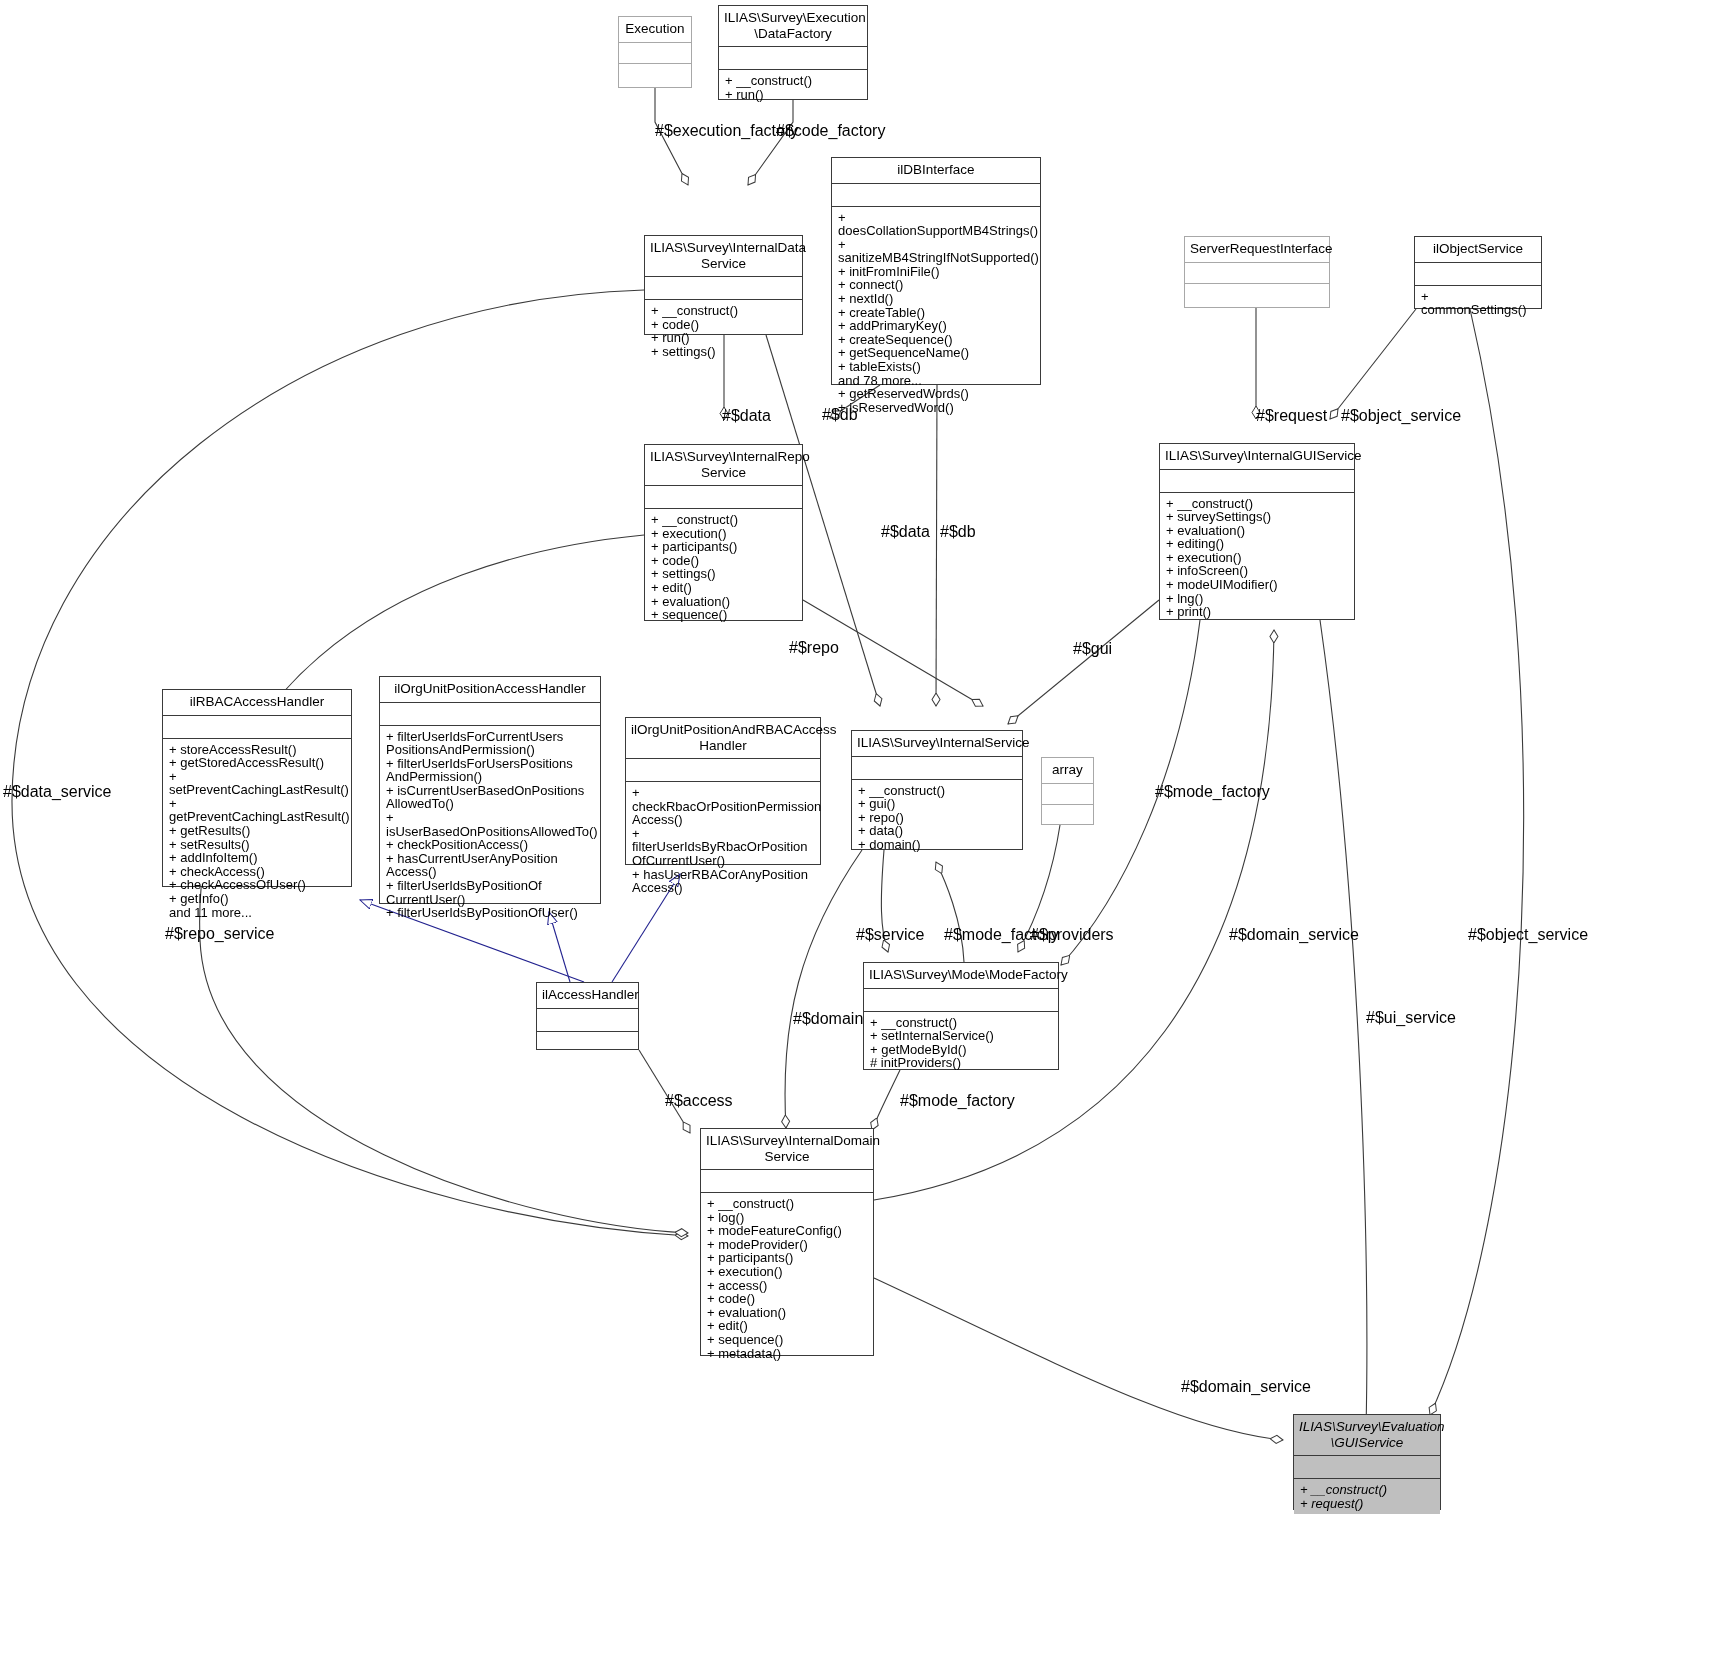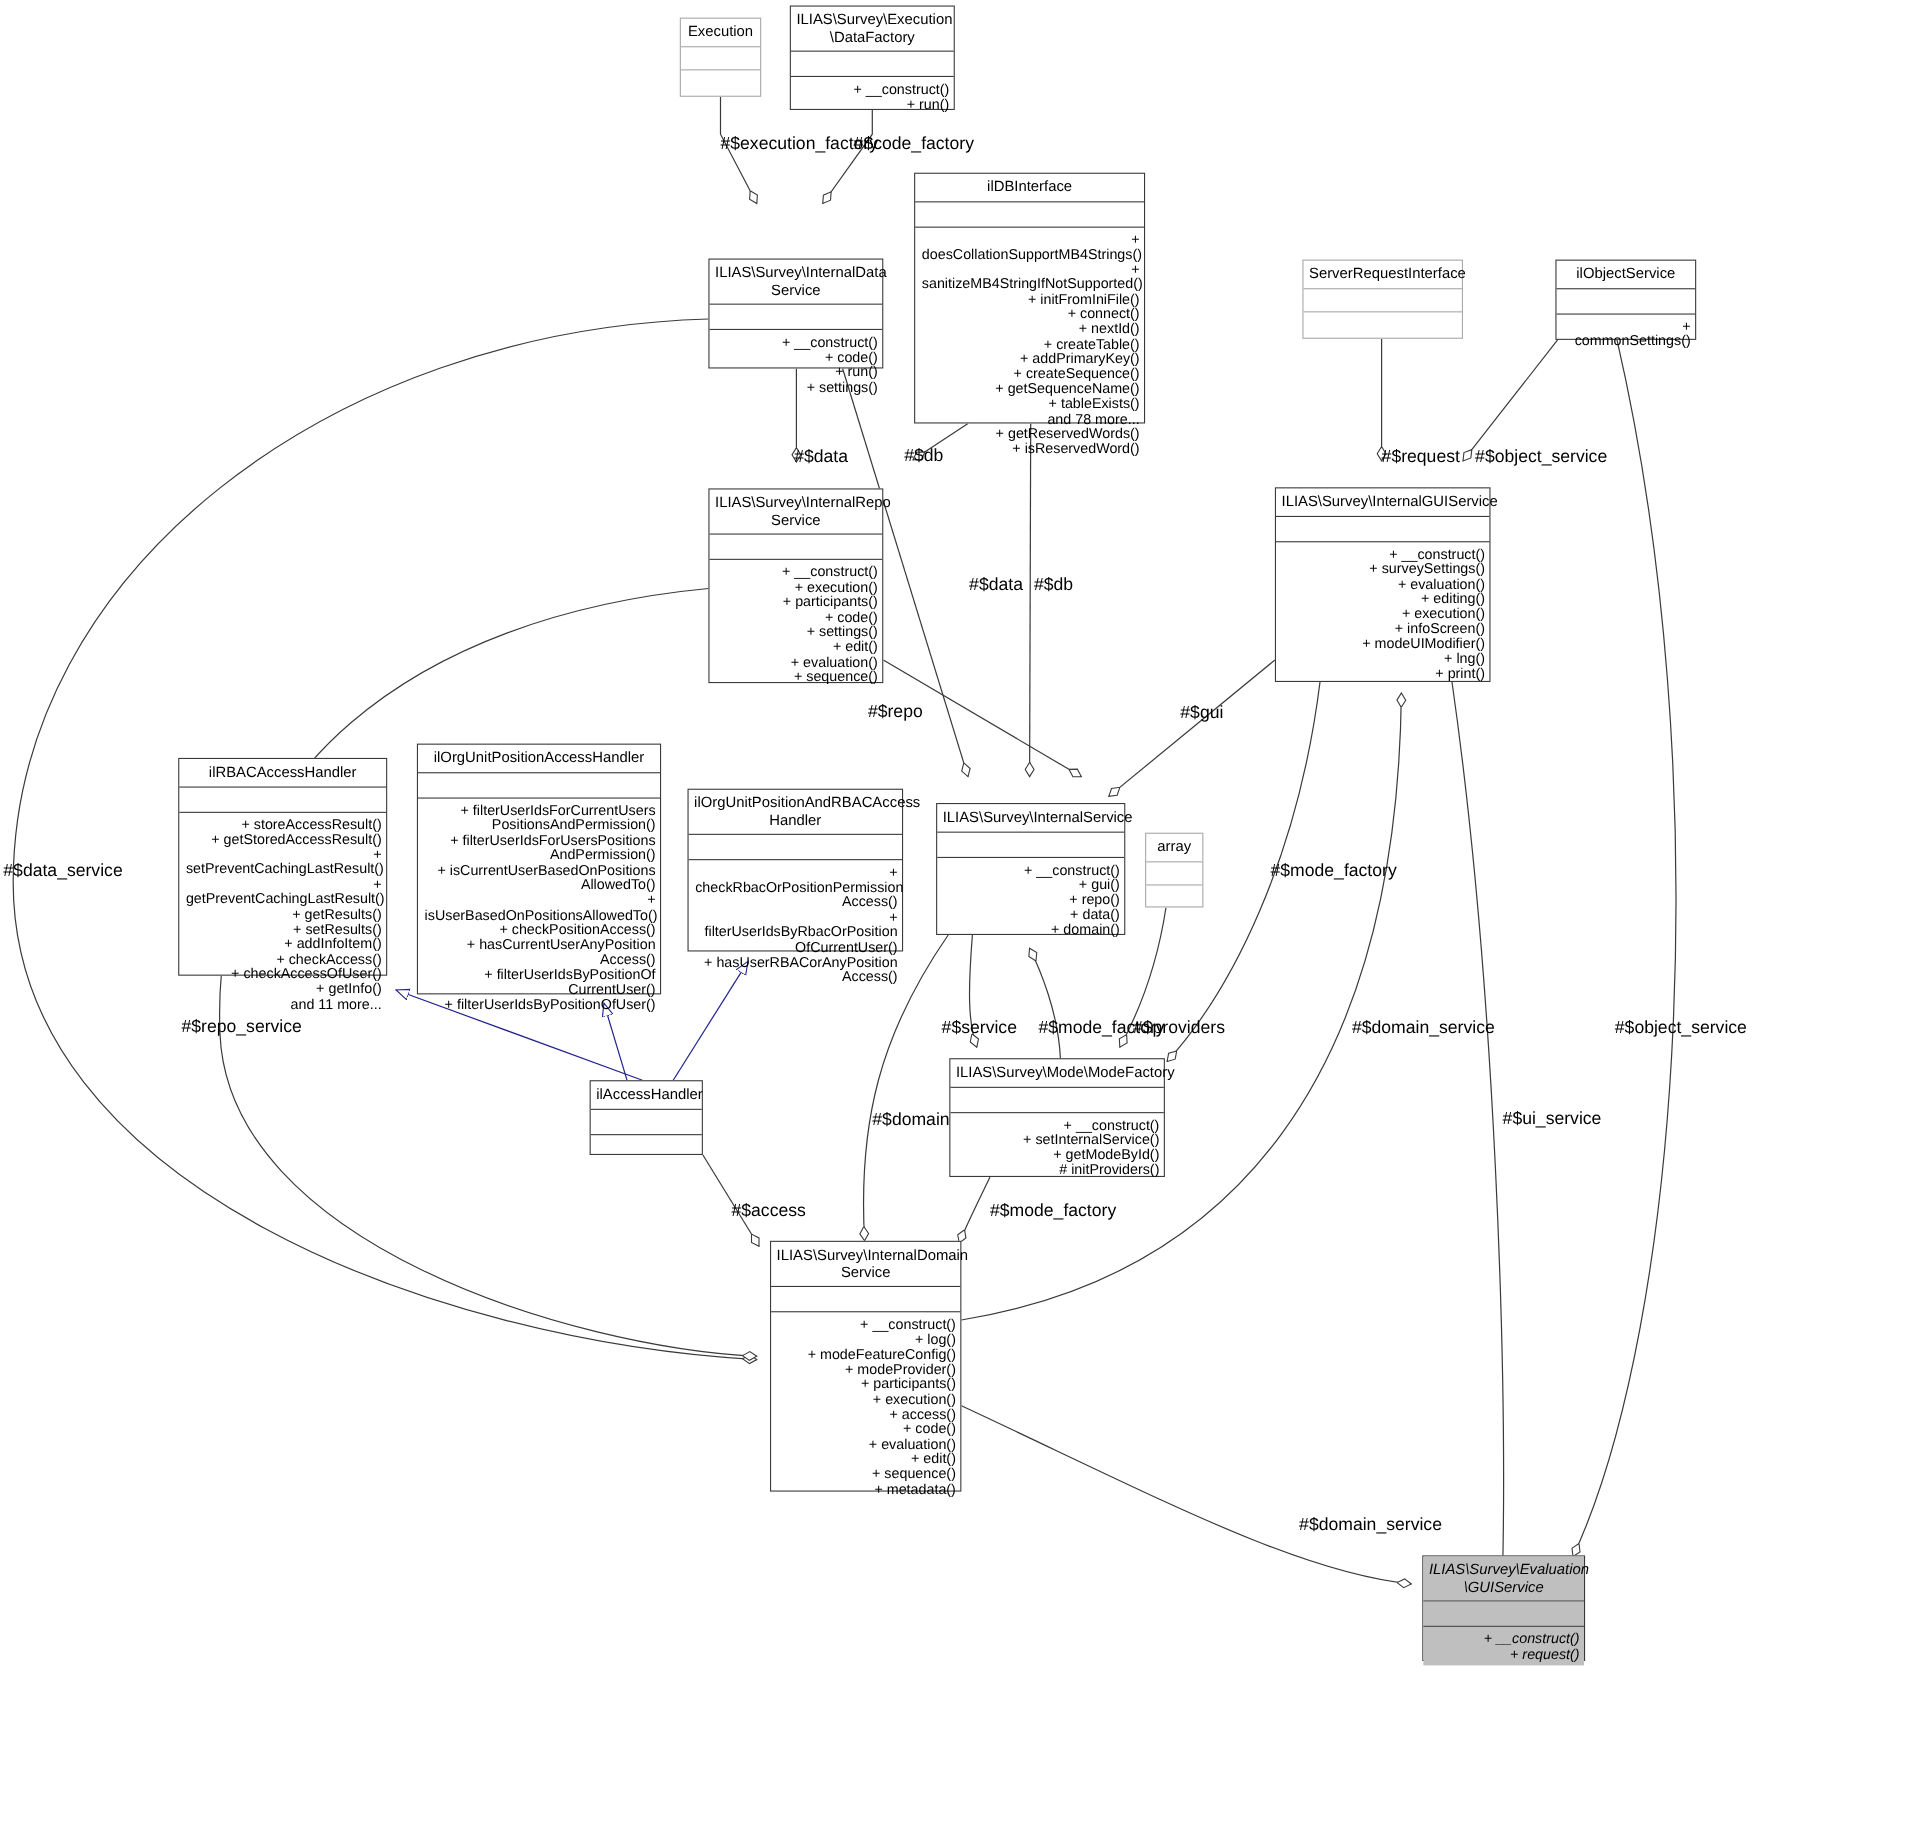--- a/index.html
+++ b/index.html
@@ -21,21 +21,20 @@
   }
   .node.thin .title{border-bottom:1px solid #a8a8a8;}
   .node .attrs{border-bottom:1px solid #3a3a3a;min-height:22px;}
   .node.thin .attrs{border-bottom:1px solid #a8a8a8;min-height:20px;}
   .node .ops{
     font-size:13px;
     line-height:13.6px;
     padding:4px 4px 4px 6px;
     color:#000;
     min-height:18px;
-    text-align:right;
   }
   .node .ops div{white-space:pre-wrap;}
   .elabel{
     position:absolute;
     font-size:16px;
     color:#000;
     white-space:nowrap;
     background:transparent;
   }
 </style>

